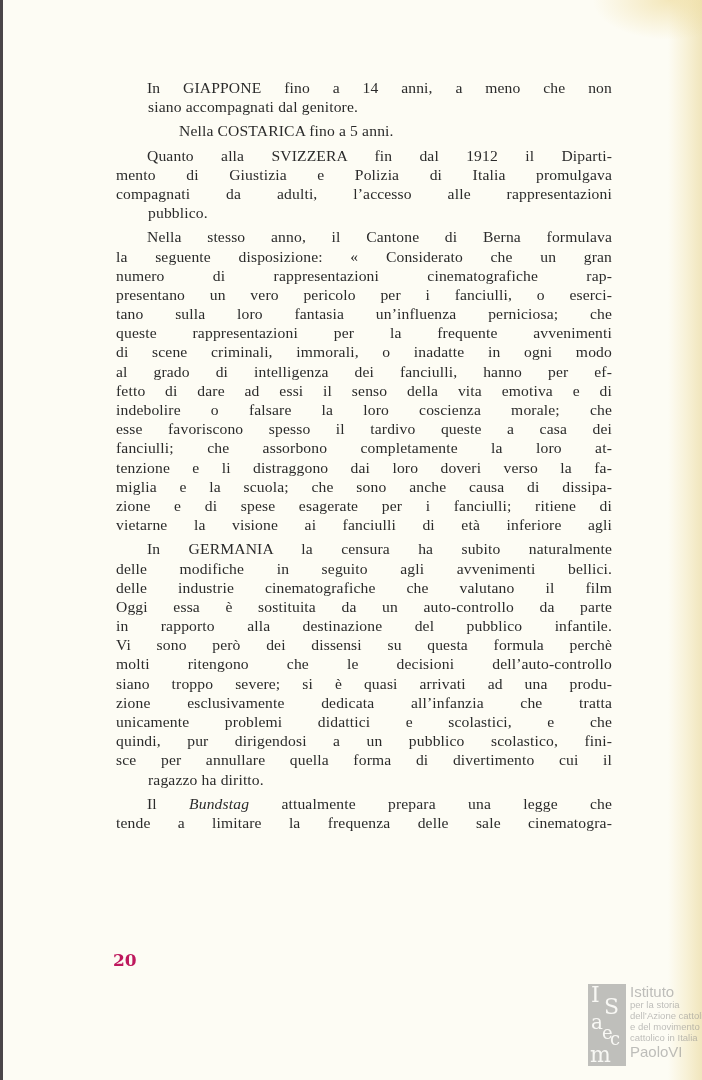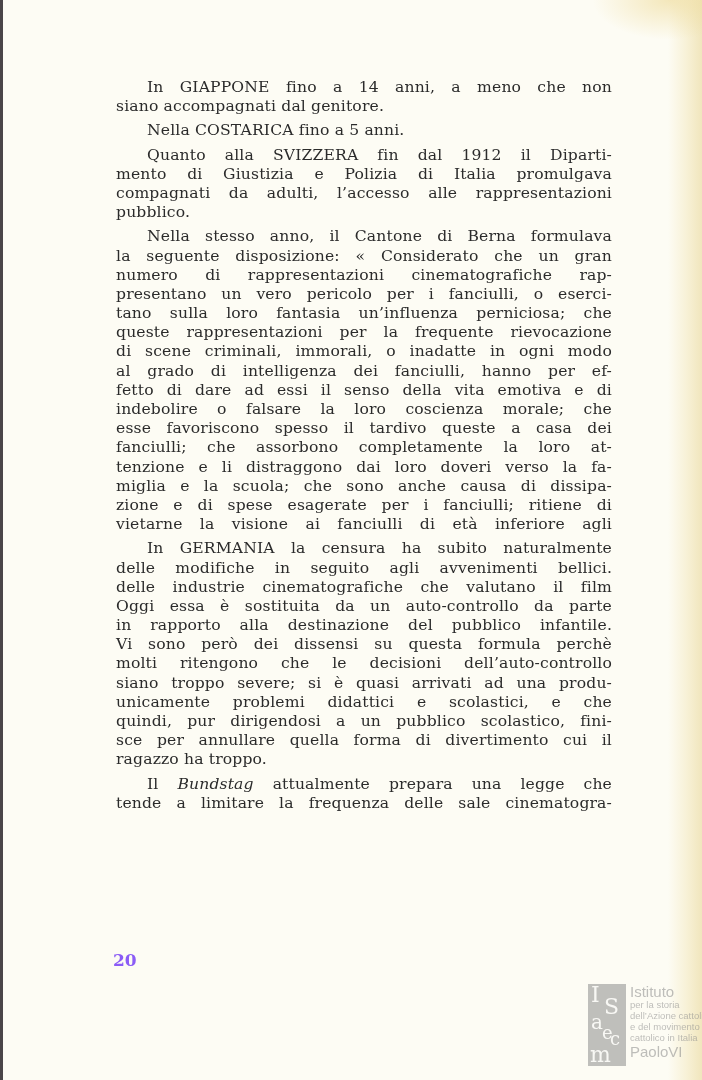--- a/index.html
+++ b/index.html
@@ -21,29 +21,29 @@
       position: absolute; right: 0; top: 0; width: 110px; height: 40px;
       background: radial-gradient(ellipse at 70% 0%, rgba(236,214,140,0.55) 0%, rgba(253,252,244,0) 70%);
     }
     .text-block {
       position: absolute; left: 116px; top: 78px; width: 496px;
       font-size: 15.6px; line-height: 19.2px;
       letter-spacing: 0.15px;
     }
     .line {
       display: block; white-space: nowrap; height: 19.2px;
-      text-align: justify; text-align-last: justify;
+      text-align: justify; text-align-last: justify; font-family: Liberation Serif, serif;
     }
-    .line.last { text-align-last: left; }
+    .line.last { text-align-last: left; margin-left: 32px; }
     .line.indent { padding-left: 31px; }
     .para-gap { height: 5px; }
     .page-number {
       position: absolute; left: 113px; top: 950px;
       font-family: "DejaVu Serif", serif; font-weight: bold; font-size: 17px;
-      color: #8b5cf6;
+      color: #be185d;
     }
     .logo {
       position: absolute; left: 586px; top: 982px; width: 112px; height: 86px;
       opacity: 0.55;
     }
     .logo-mark {
       position: absolute; left: 2px; top: 2px; width: 38px; height: 82px;
       background: #8e8e8e;
     }
     .logo-mark span {
@@ -85,21 +85,21 @@
     <span class="line last">pubblico.</span>
   </div>
   <div class="para-gap"></div>
 
   <div>
     <span class="line indent">Nella stesso anno, il Cantone di Berna formulava</span>
     <span class="line">la seguente disposizione: « Considerato che un gran</span>
     <span class="line">numero di rappresentazioni cinematografiche rap-</span>
     <span class="line">presentano un vero pericolo per i fanciulli, o eserci-</span>
     <span class="line">tano sulla loro fantasia un’influenza perniciosa; che</span>
-    <span class="line">queste rappresentazioni per la frequente rievocazione</span>
+    <span class="line">queste rappresentazioni per la frequente avvenimenti</span>
     <span class="line">di scene criminali, immorali, o inadatte in ogni modo</span>
     <span class="line">al grado di intelligenza dei fanciulli, hanno per ef-</span>
     <span class="line">fetto di dare ad essi il senso della vita emotiva e di</span>
     <span class="line">indebolire o falsare la loro coscienza morale; che</span>
     <span class="line">esse favoriscono spesso il tardivo queste a casa dei</span>
     <span class="line">fanciulli; che assorbono completamente la loro at-</span>
     <span class="line">tenzione e li distraggono dai loro doveri verso la fa-</span>
     <span class="line">miglia e la scuola; che sono anche causa di dissipa-</span>
     <span class="line">zione e di spese esagerate per i fanciulli; ritiene di</span>
     <span class="line">vietarne la visione ai fanciulli di età inferiore agli</span>
@@ -108,24 +108,25 @@
 
   <div>
     <span class="line indent">In GERMANIA la censura ha subito naturalmente</span>
     <span class="line">delle modifiche in seguito agli avvenimenti bellici.</span>
     <span class="line">delle industrie cinematografiche che valutano il film</span>
     <span class="line">Oggi essa è sostituita da un auto-controllo da parte</span>
     <span class="line">in rapporto alla destinazione del pubblico infantile.</span>
     <span class="line">Vi sono però dei dissensi su questa formula perchè</span>
     <span class="line">molti ritengono che le decisioni dell’auto-controllo</span>
     <span class="line">siano troppo severe; si è quasi arrivati ad una produ-</span>
+    <span class="line">zione esclusivamente dedicata all’infanzia che tratta</span>
     <span class="line">unicamente problemi didattici e scolastici, e che</span>
     <span class="line">quindi, pur dirigendosi a un pubblico scolastico, fini-</span>
     <span class="line">sce per annullare quella forma di divertimento cui il</span>
-    <span class="line last">ragazzo ha troppo.</span>
+    <span class="line last">ragazzo ha diritto.</span>
   </div>
   <div class="para-gap"></div>
 
   <div>
     <span class="line indent"><span>Il </span><em>Bundstag</em><span> attualmente prepara una legge che</span></span>
     <span class="line">tende a limitare la frequenza delle sale cinematogra-</span>
   </div>
 </div>
 
 <div class="page-number">20</div>

